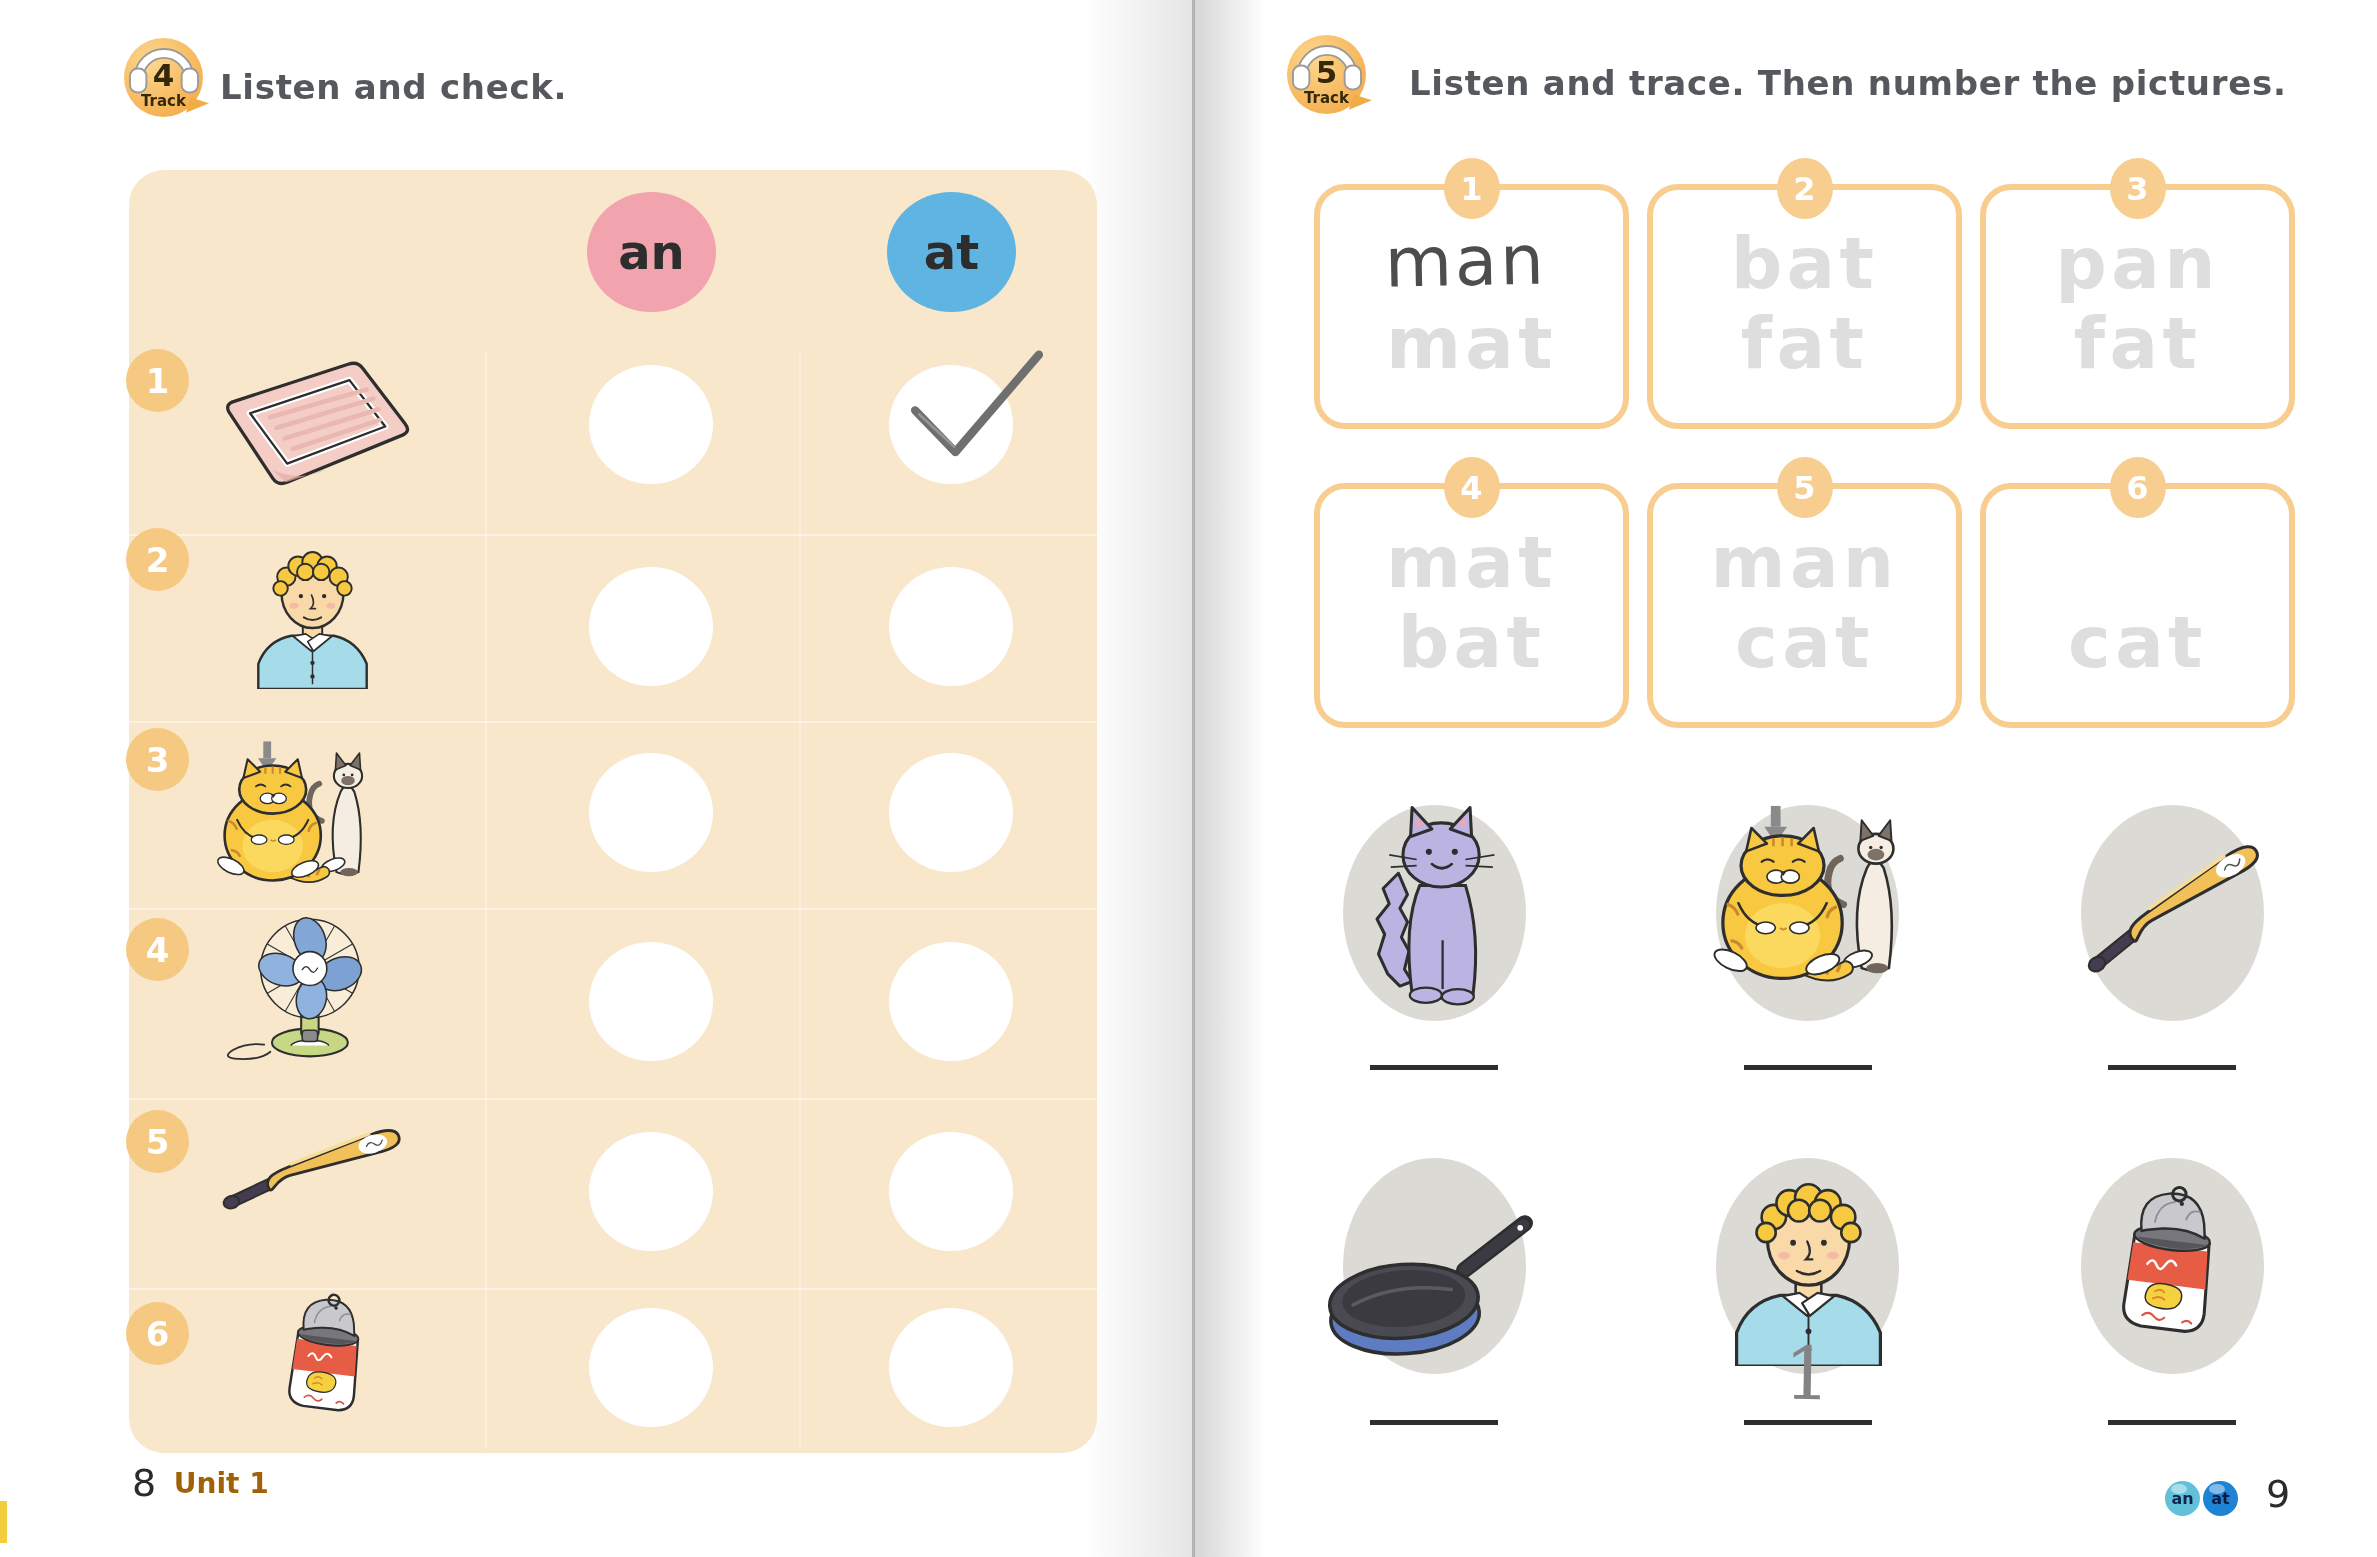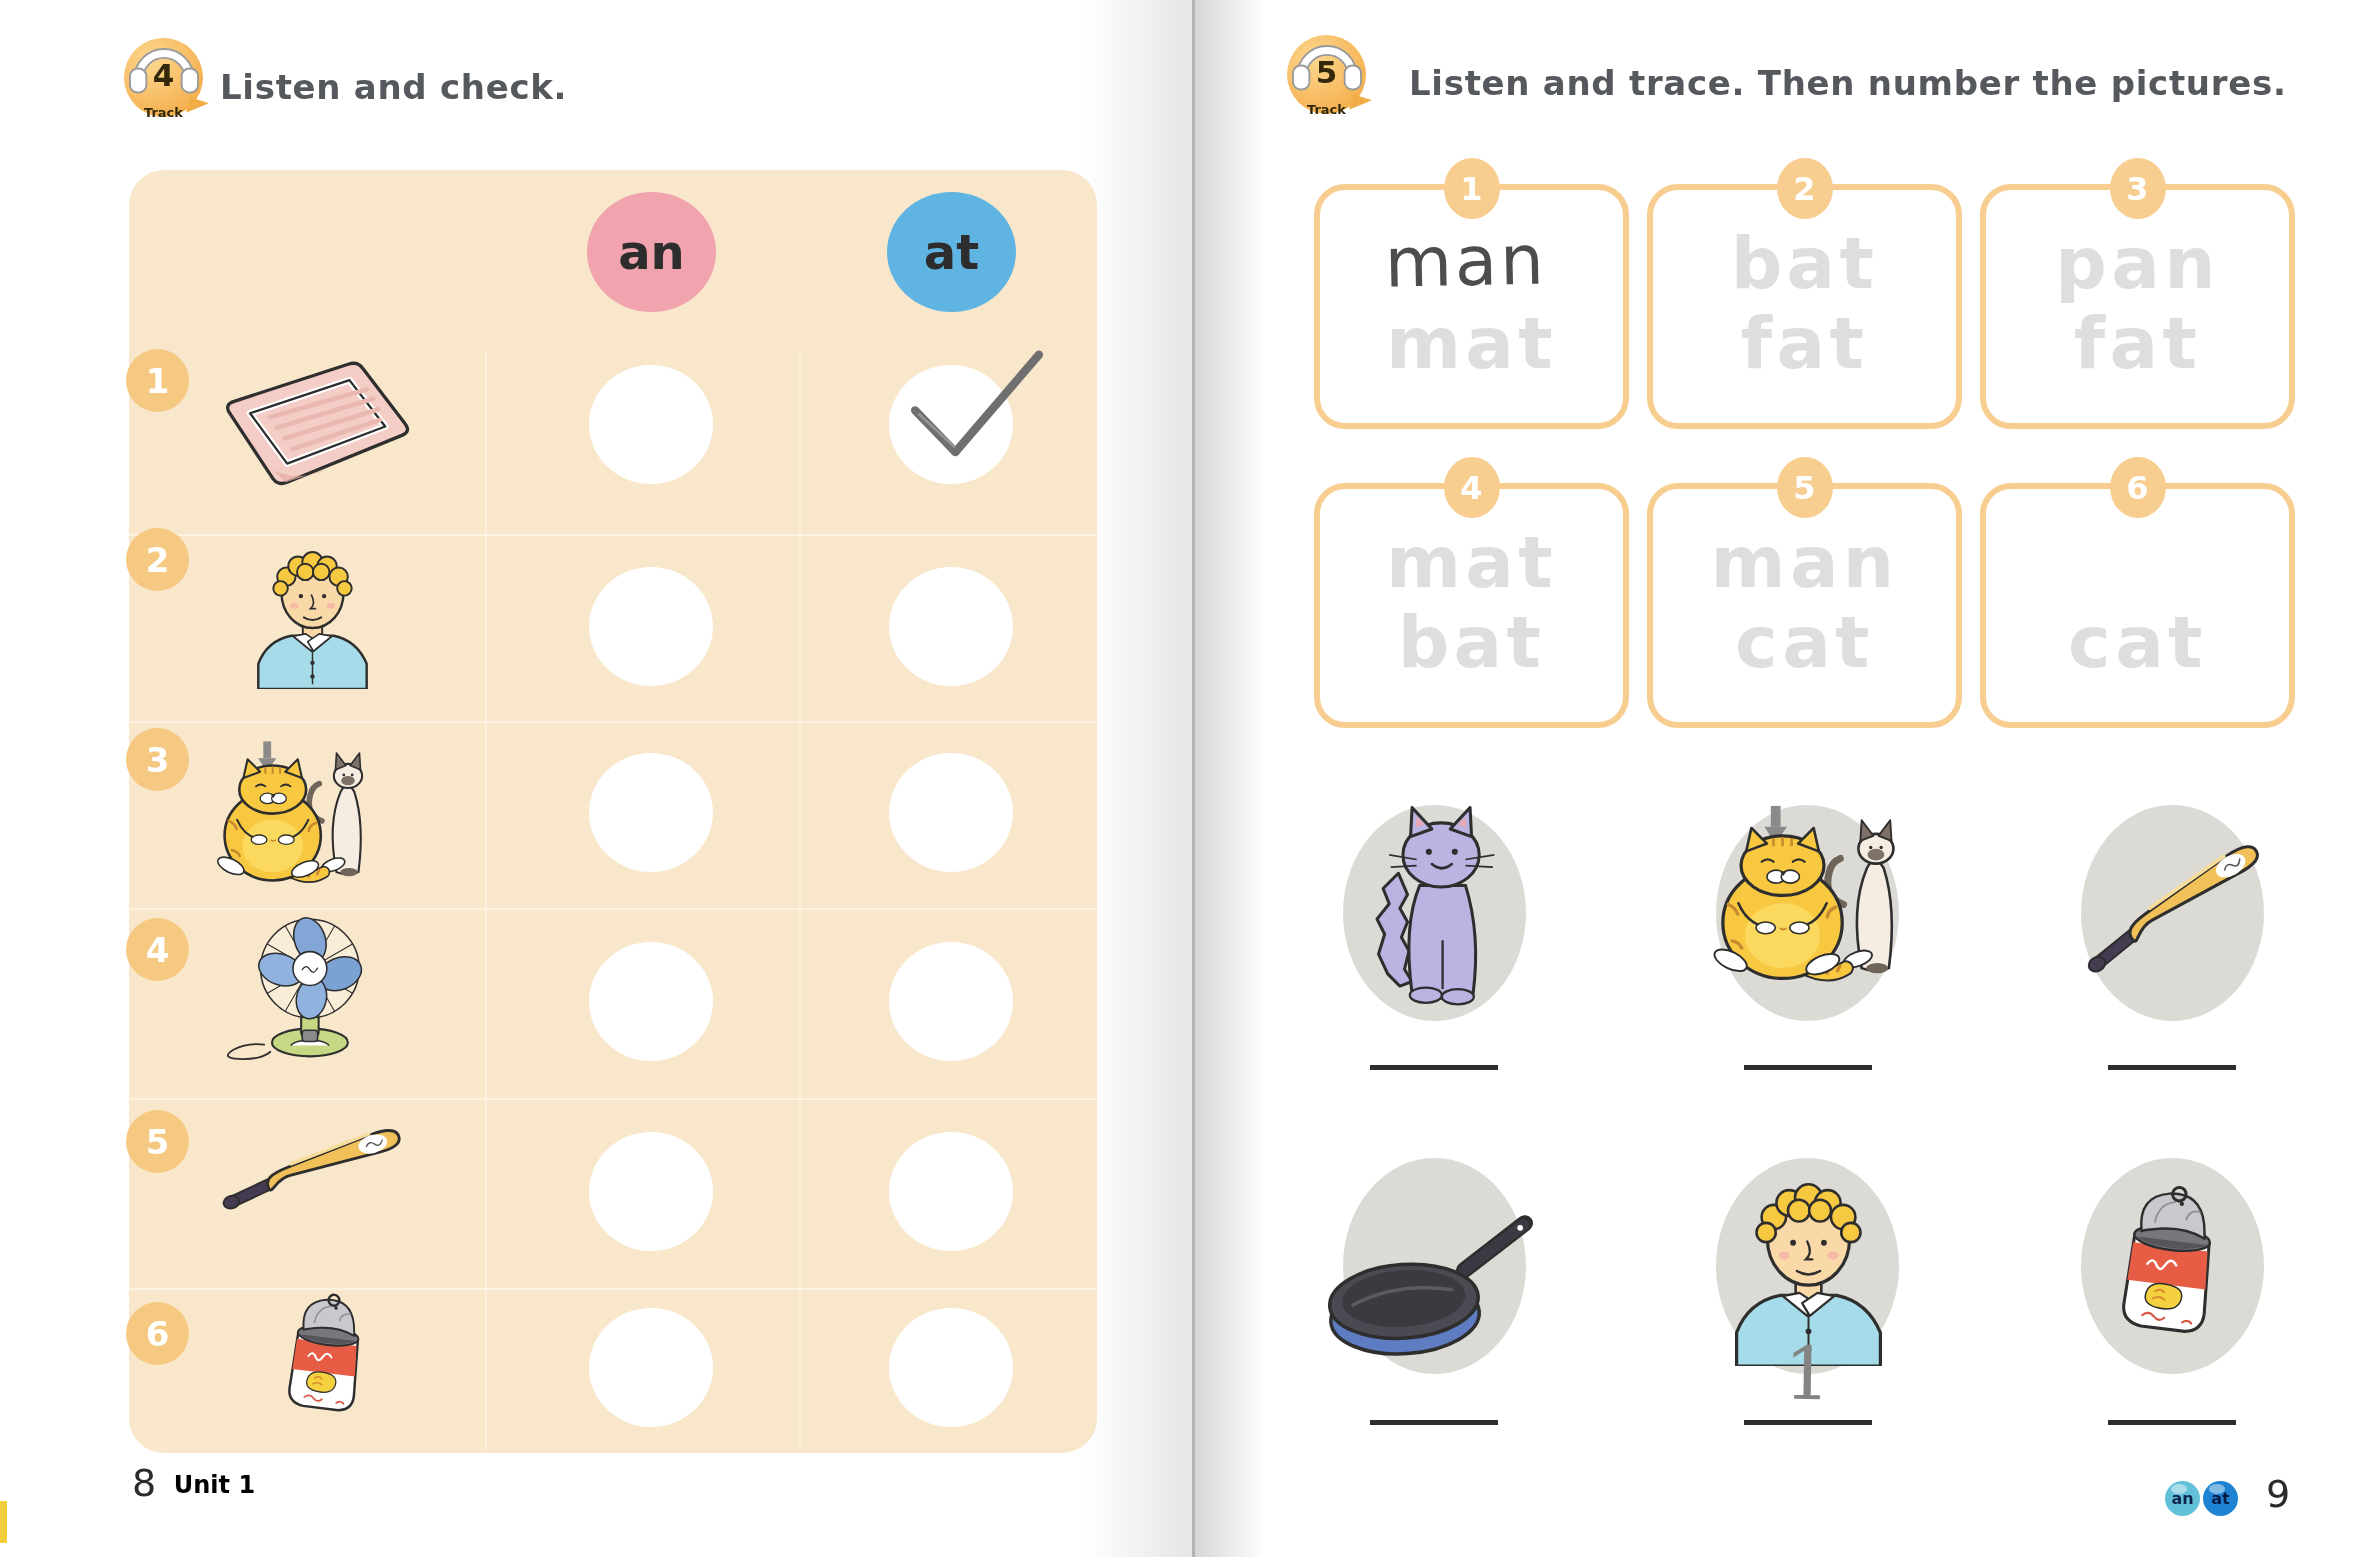--- a/index.html
+++ b/index.html
@@ -15,22 +15,22 @@
   .edge-tick{position:absolute;left:0;top:1501px;width:6.6px;height:42px;background:#F2CE3C;}
 
   
   .track-badge{position:absolute;width:79px;height:79px;border-radius:50%;
     background:radial-gradient(circle at 35% 30%,#FCD88F,#F6B355 70%,#F0A83F);}
   .track-badge::after{content:"";position:absolute;right:-4.4px;bottom:1.5px;width:0;height:0;
     border-left:19px solid #F2AC45;border-bottom:16px solid transparent;transform:rotate(18deg);}
   .track-badge svg{position:absolute;left:1.5px;top:-5.9px;width:76px;height:63px;}
   .track-num{position:absolute;width:100%;text-align:center;top:19px;
     font-size:31px;font-weight:bold;color:#33290a;}
-  .track-word{position:absolute;width:100%;text-align:center;top:67px;
-    font-size:13px;font-weight:bold;color:#33290a;}
+  .track-word{position:absolute;width:100%;text-align:center;top:54px;
+    font-size:15px;font-weight:bold;color:#33290a;}
 
   .instruction{position:absolute;font-size:34px;font-weight:bold;letter-spacing:0.7px;color:#55585c;}
 
   
   .panel{position:absolute;left:129px;top:170px;width:968px;height:1283px;
     background:#F8E7CB;border-radius:35px;}
   .grid-hline{position:absolute;left:129px;width:968px;height:2.2px;background:rgba(255,255,255,0.45);}
   .grid-vline{position:absolute;top:351px;width:2.2px;height:1098px;background:rgba(255,255,255,0.35);}
 
   .head-circle{position:absolute;top:192px;width:129px;height:120px;border-radius:50%;
@@ -47,21 +47,21 @@
   .col-an{left:589px;}
   .col-at{left:889px;}
 
   .check-svg{position:absolute;left:904px;top:343px;width:146px;height:143px;overflow:visible;}
 
   .pic{position:absolute;display:flex;align-items:center;justify-content:center;}
   .pic svg{width:100%;height:100%;}
 
   .footer-left{position:absolute;left:132px;top:1461px;}
   .page-num{font-size:38px;color:#2b2b2b;}
-  .unit-label{font-size:24px;font-weight:bold;color:#000000;margin-left:17.6px;
+  .unit-label{font-size:28px;font-weight:bold;color:#a16207;margin-left:17.6px;
     position:relative;top:-2.9px;}
 
   
   .trace-box{position:absolute;width:315px;height:245px;background:#ffffff;
     border:6.6px solid #F8CD90;border-radius:31px;box-sizing:border-box;}
   .box-badge{position:absolute;left:50%;top:-32px;transform:translateX(-50%);
     width:56px;height:61px;border-radius:50%;background:#F8CD90;
     display:flex;align-items:center;justify-content:center;
     font-size:32px;font-weight:bold;color:#ffffff;}
   .word{position:absolute;width:100%;text-align:center;

